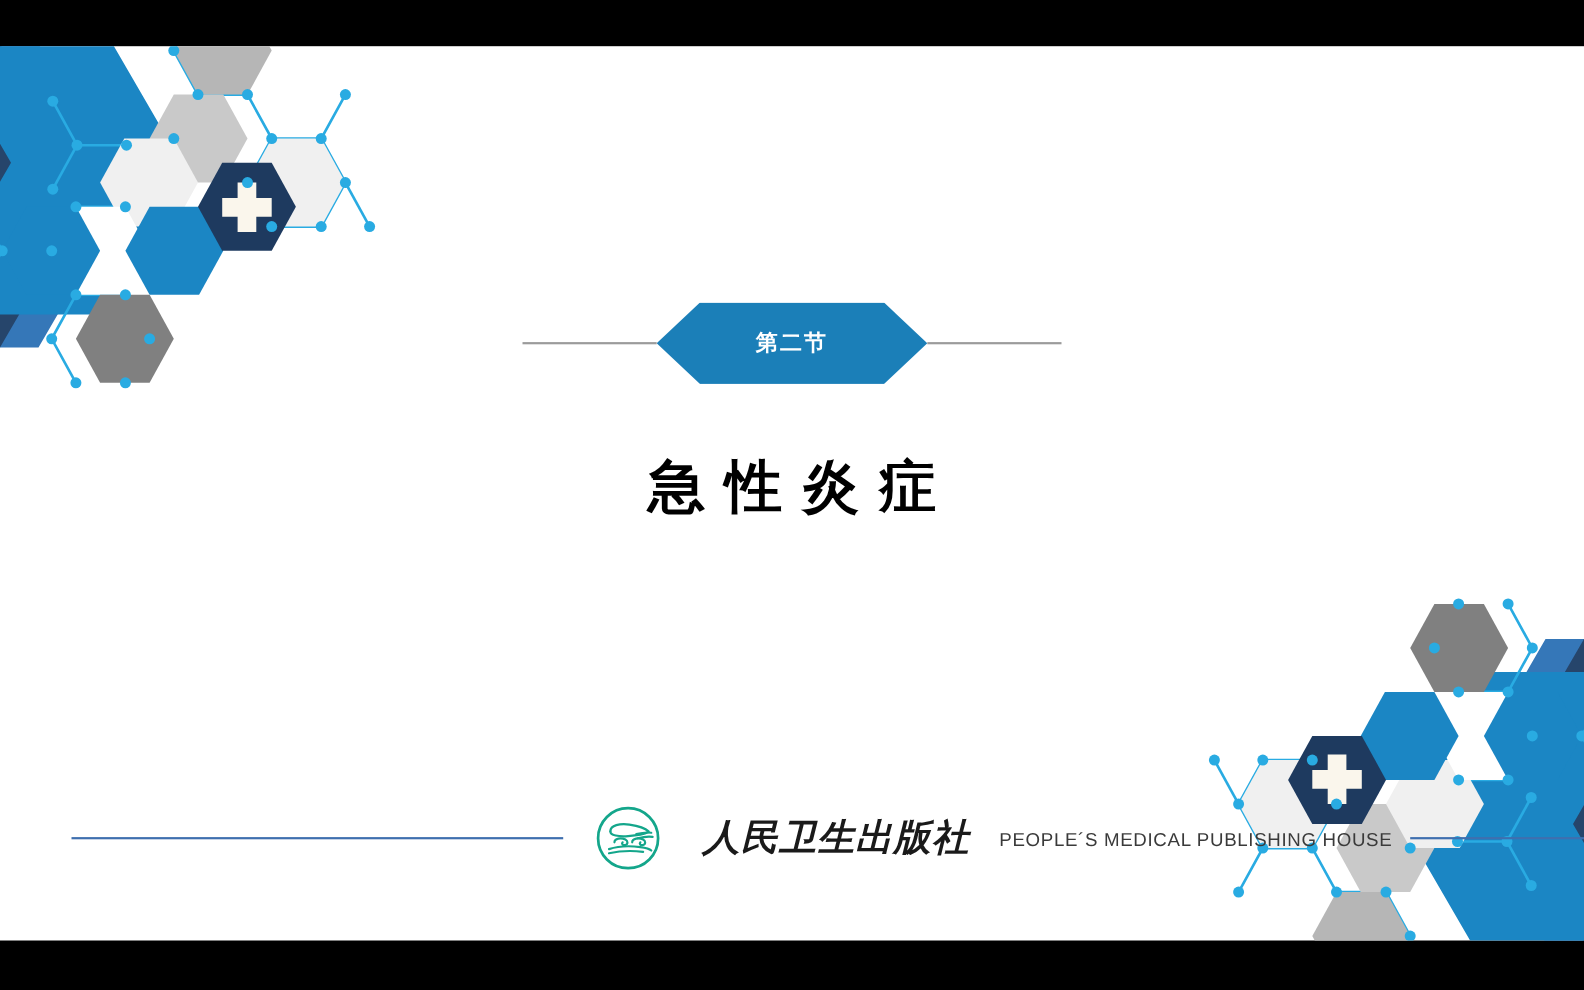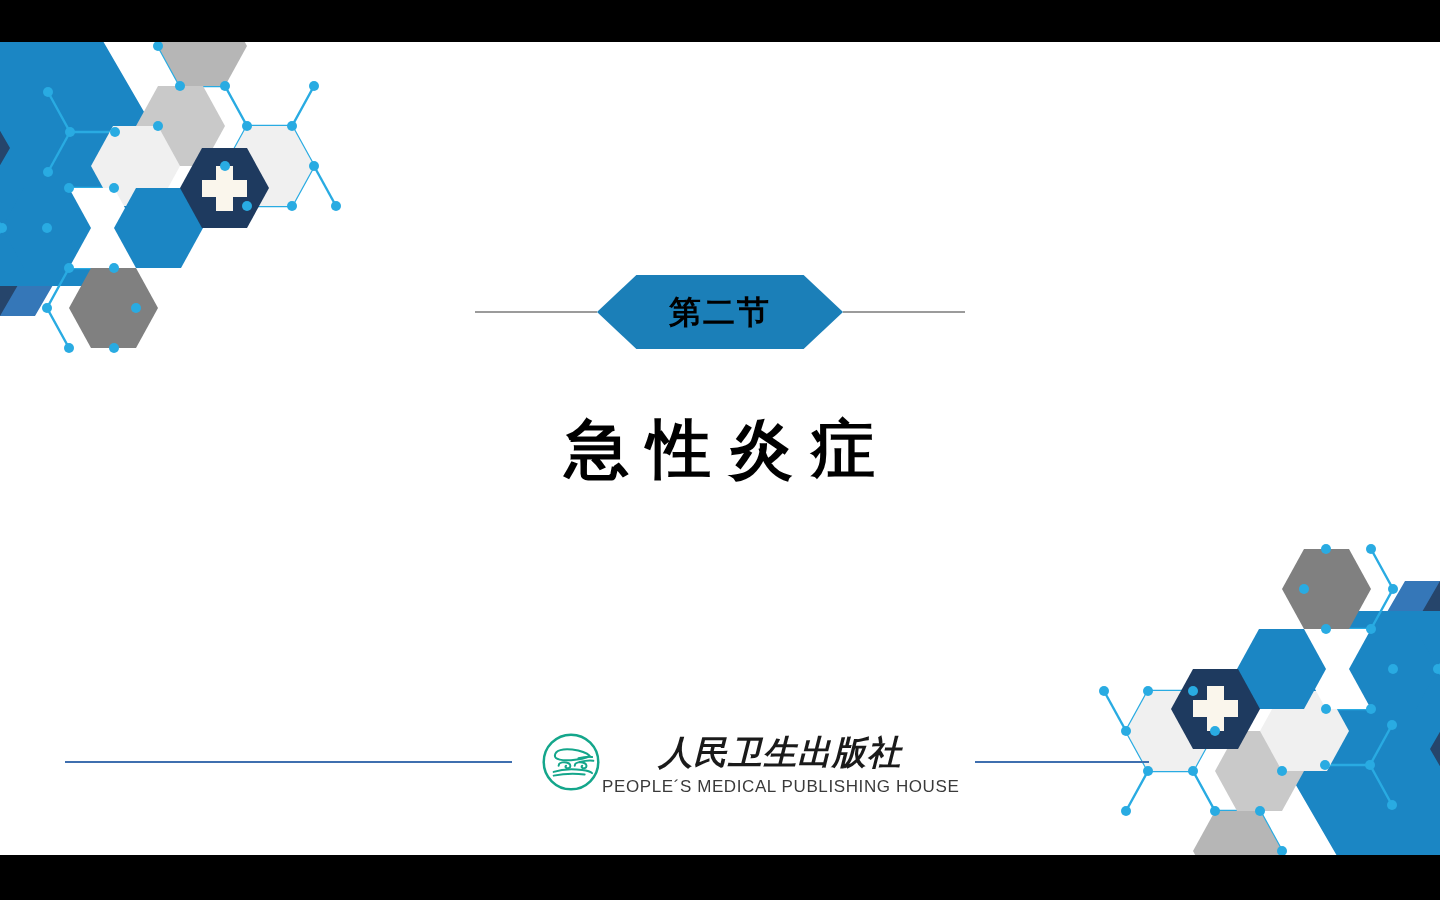--- a/index.html
+++ b/index.html
@@ -64,36 +64,36 @@
     width: 246px;
     height: 74px;
     background: #1B7FB8;
     clip-path: polygon(16% 0%, 84% 0%, 100% 50%, 84% 100%, 16% 100%, 0% 50%);
     display: flex;
     align-items: center;
     justify-content: center;
     flex: none;
   }
   .banner-hex span {
-    color: #000000;
-    font-size: 32px;
+    color: #ffffff;
+    font-size: 20px;
     font-weight: bold;
     letter-spacing: 2px;
     line-height: 1;
   }
 
   
   .title {
     position: absolute;
     left: 0;
     top: 375px;
     width: 1440px;
     text-align: center;
     color: #000000;
-    font-size: 64px;
+    font-size: 52px;
     font-weight: bold;
     letter-spacing: 18px;
     text-indent: 18px;
     line-height: 1;
     font-family: "DejaVu Sans", "Liberation Sans", sans-serif;
   }
 
   
   .footer {
     position: absolute;
@@ -112,22 +112,23 @@
   .footer-rule-left { width: 447px; margin-left: 65px; }
   .footer-rule-right { width: 174px; margin-left: 16px; }
   .logo {
     display: flex;
     align-items: center;
     margin-left: 28px;
     flex: none;
   }
   .logo-mark { width: 62px; height: 62px; flex: none; }
   .logo-text {
-    display: flex;
-    flex-direction: column;
+    margin-left: 10px;
+    display: flex;
+    flex-direction: row;
     align-items: center;
   }
   .logo-cn {
     height: 46px;
     display: block;
   }
   .logo-en {
     color: #3A3A3A;
     font-size: 17px;
     letter-spacing: 0.6px;

